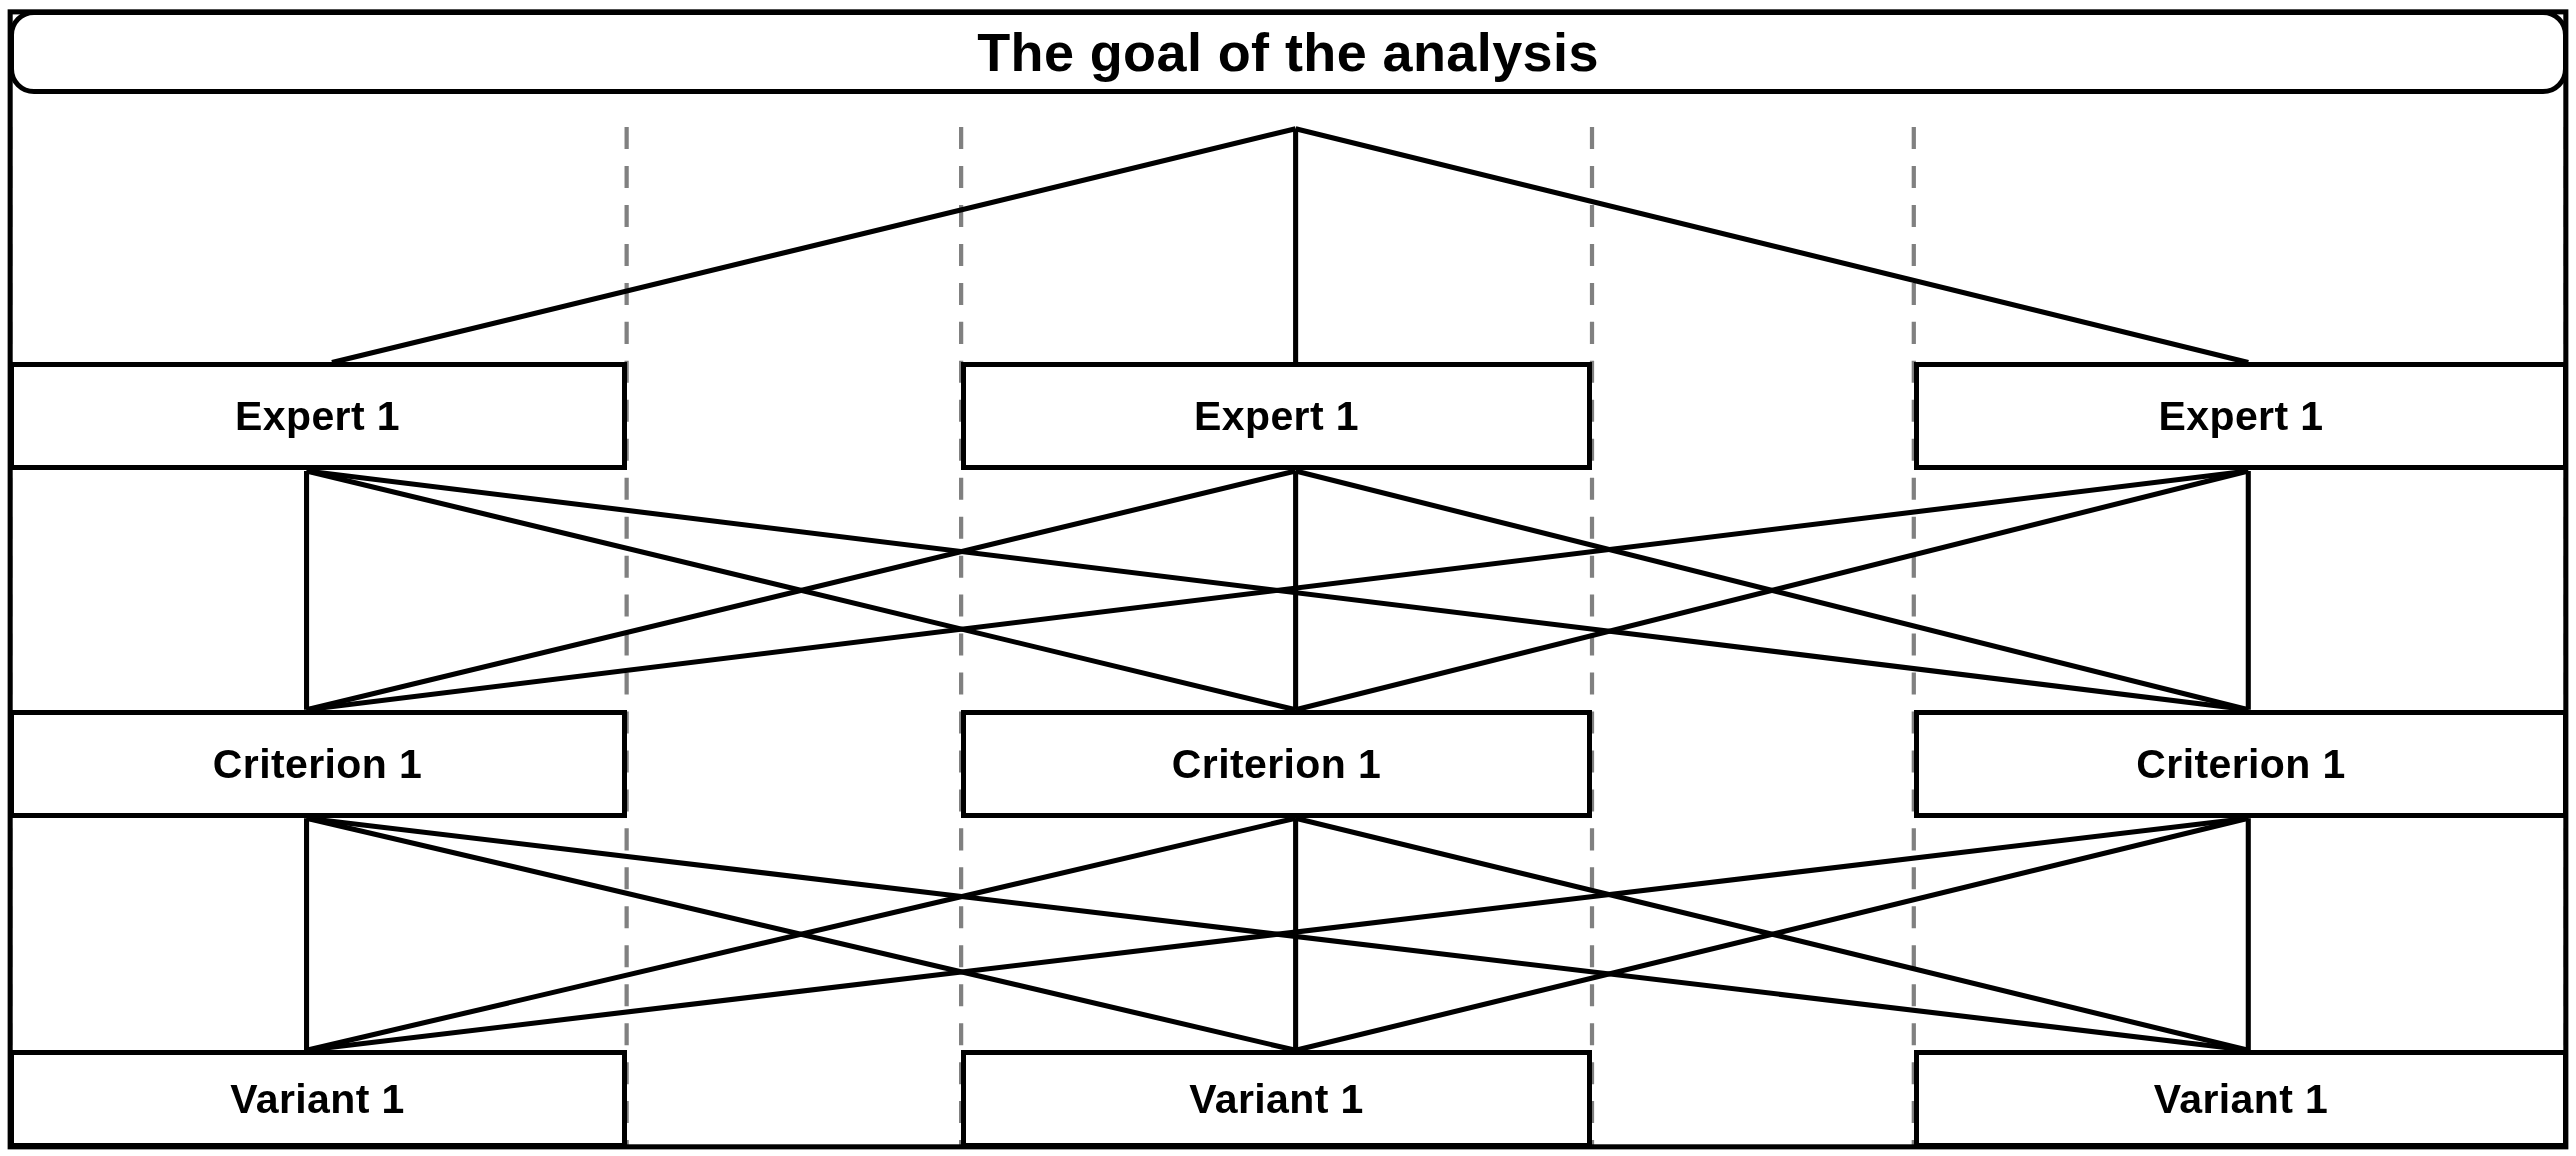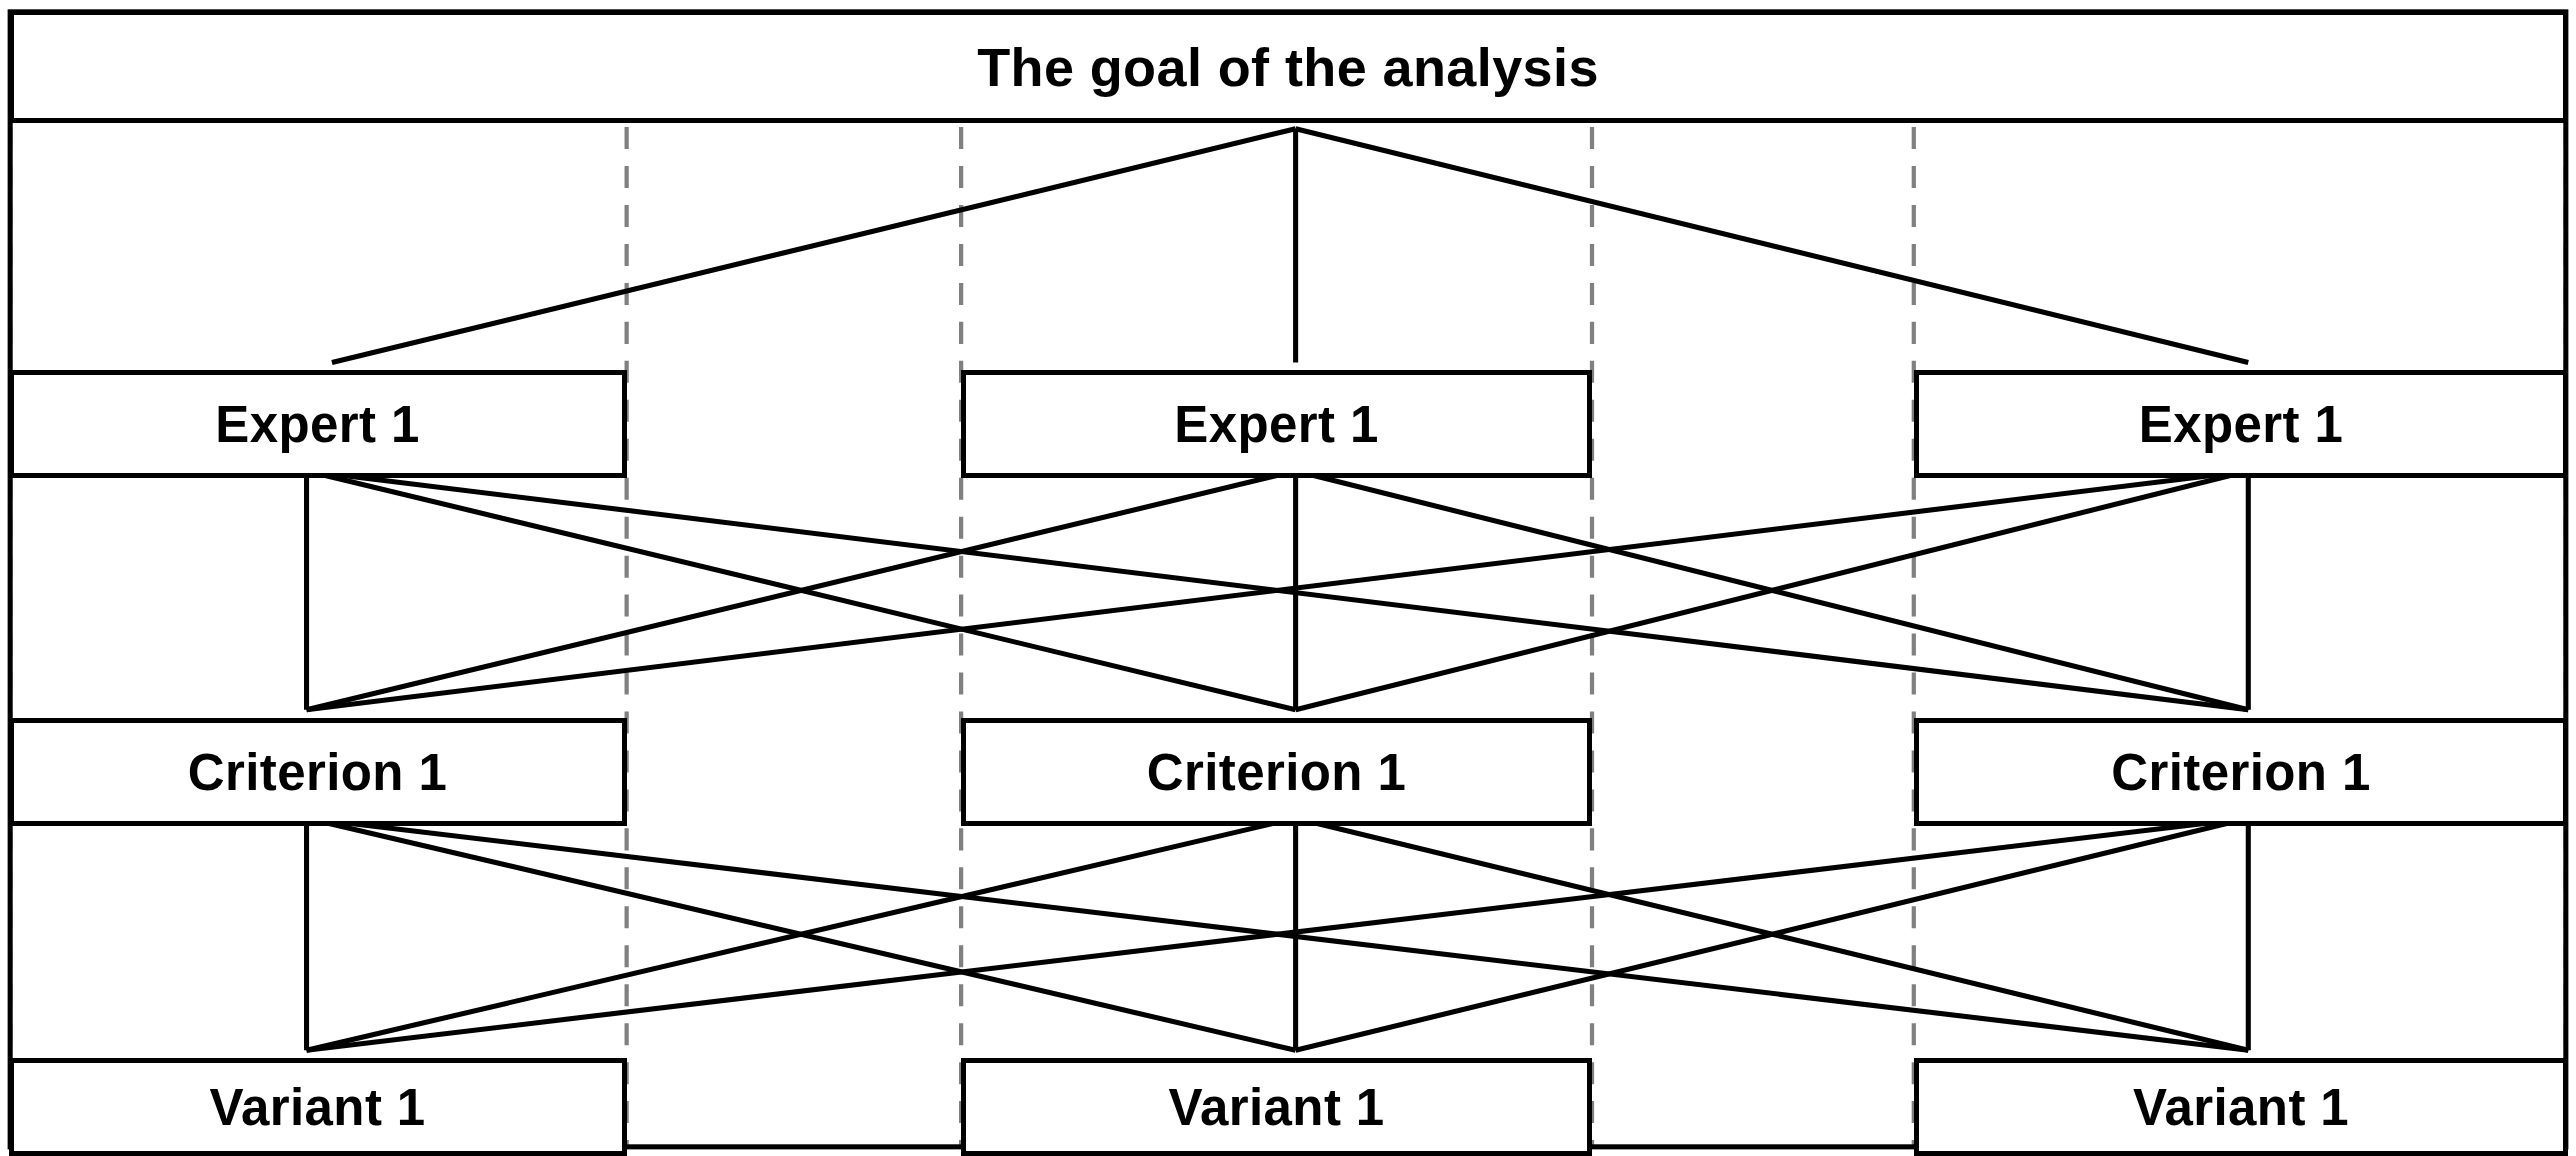--- a/index.html
+++ b/index.html
@@ -16,21 +16,21 @@
     box-sizing:border-box;
     background:#ffffff;
     border:5.1px solid #000000;
     display:flex;align-items:center;justify-content:center;
     font-weight:bold;
     color:#000000;
     letter-spacing:0.4px;
     z-index:5;
   }
   .goal-box{font-size:54px;}
-  .level-box{font-size:51px;margin-top:8px;}
+  .level-box{font-size:41px;}
 </style>
 </head>
 <body>
 
 <div id="canvas">
 
   <svg id="svg-layer" viewBox="0 0 3042 1366" preserveAspectRatio="none" xmlns="http://www.w3.org/2000/svg">
 
     <g stroke="#808080" stroke-width="5" stroke-dasharray="26,20" fill="none">
       <line x1="12" y1="150" x2="12" y2="1356"></line>
@@ -67,21 +67,21 @@
       <line x1="1530" y1="966" x2="1530" y2="1240"></line>
       <line x1="1530" y1="966" x2="2655" y2="1240"></line>
       <line x1="2655" y1="966" x2="362" y2="1240"></line>
       <line x1="2655" y1="966" x2="1530" y2="1240"></line>
       <line x1="2655" y1="966" x2="2655" y2="1240"></line>
     </g>
 
     <rect x="12" y="14" width="3018" height="1340" fill="none" stroke="#000000" stroke-width="6"></rect>
   </svg>
 
-  <div class="node-box goal-box" style="left:8.5px;top:10.2px;width:2559px;height:113px;">
+  <div class="node-box goal-box" style="left:8.5px;top:10.2px;width:2559px;height:84px;border-radius:25px;">
     <span>The goal of the analysis</span>
   </div>
 
   <div class="node-box level-box" style="left:8.5px;top:362px;width:618px;height:108px;">
     <span>Expert 1</span>
   </div>
   <div class="node-box level-box" style="left:961px;top:362px;width:631px;height:108px;">
     <span>Expert 1</span>
   </div>
   <div class="node-box level-box" style="left:1914px;top:362px;width:654px;height:108px;">

